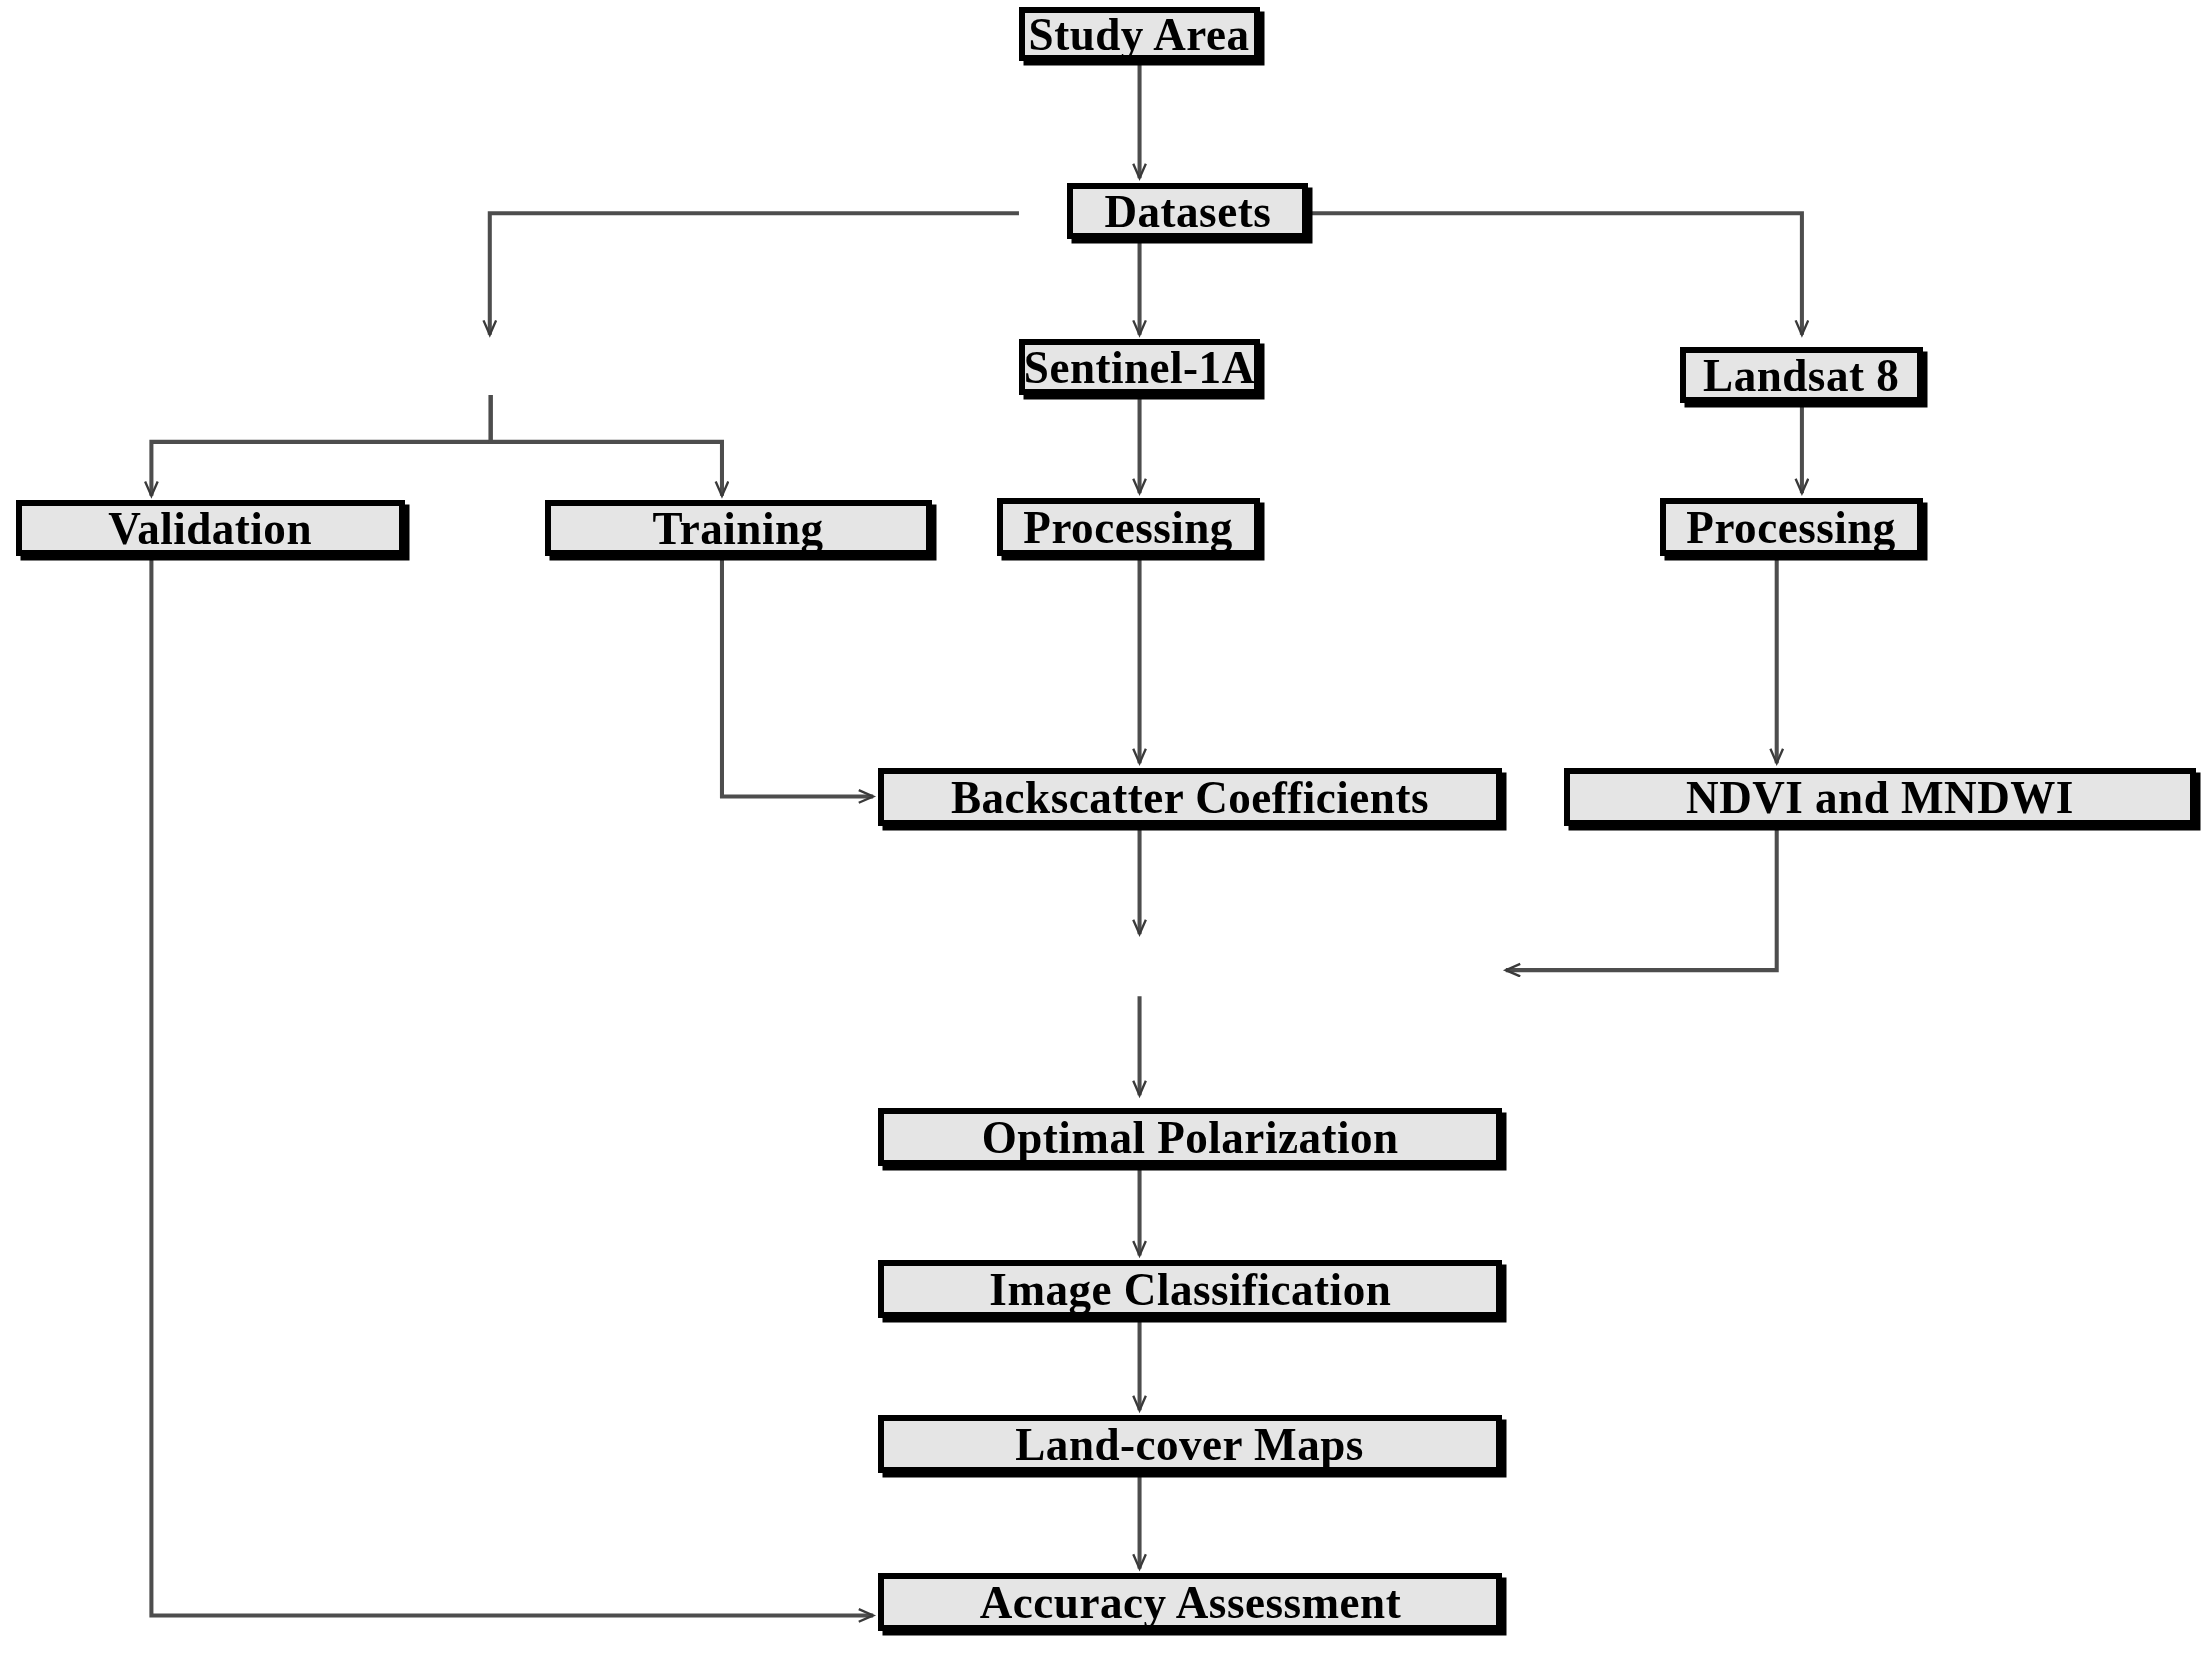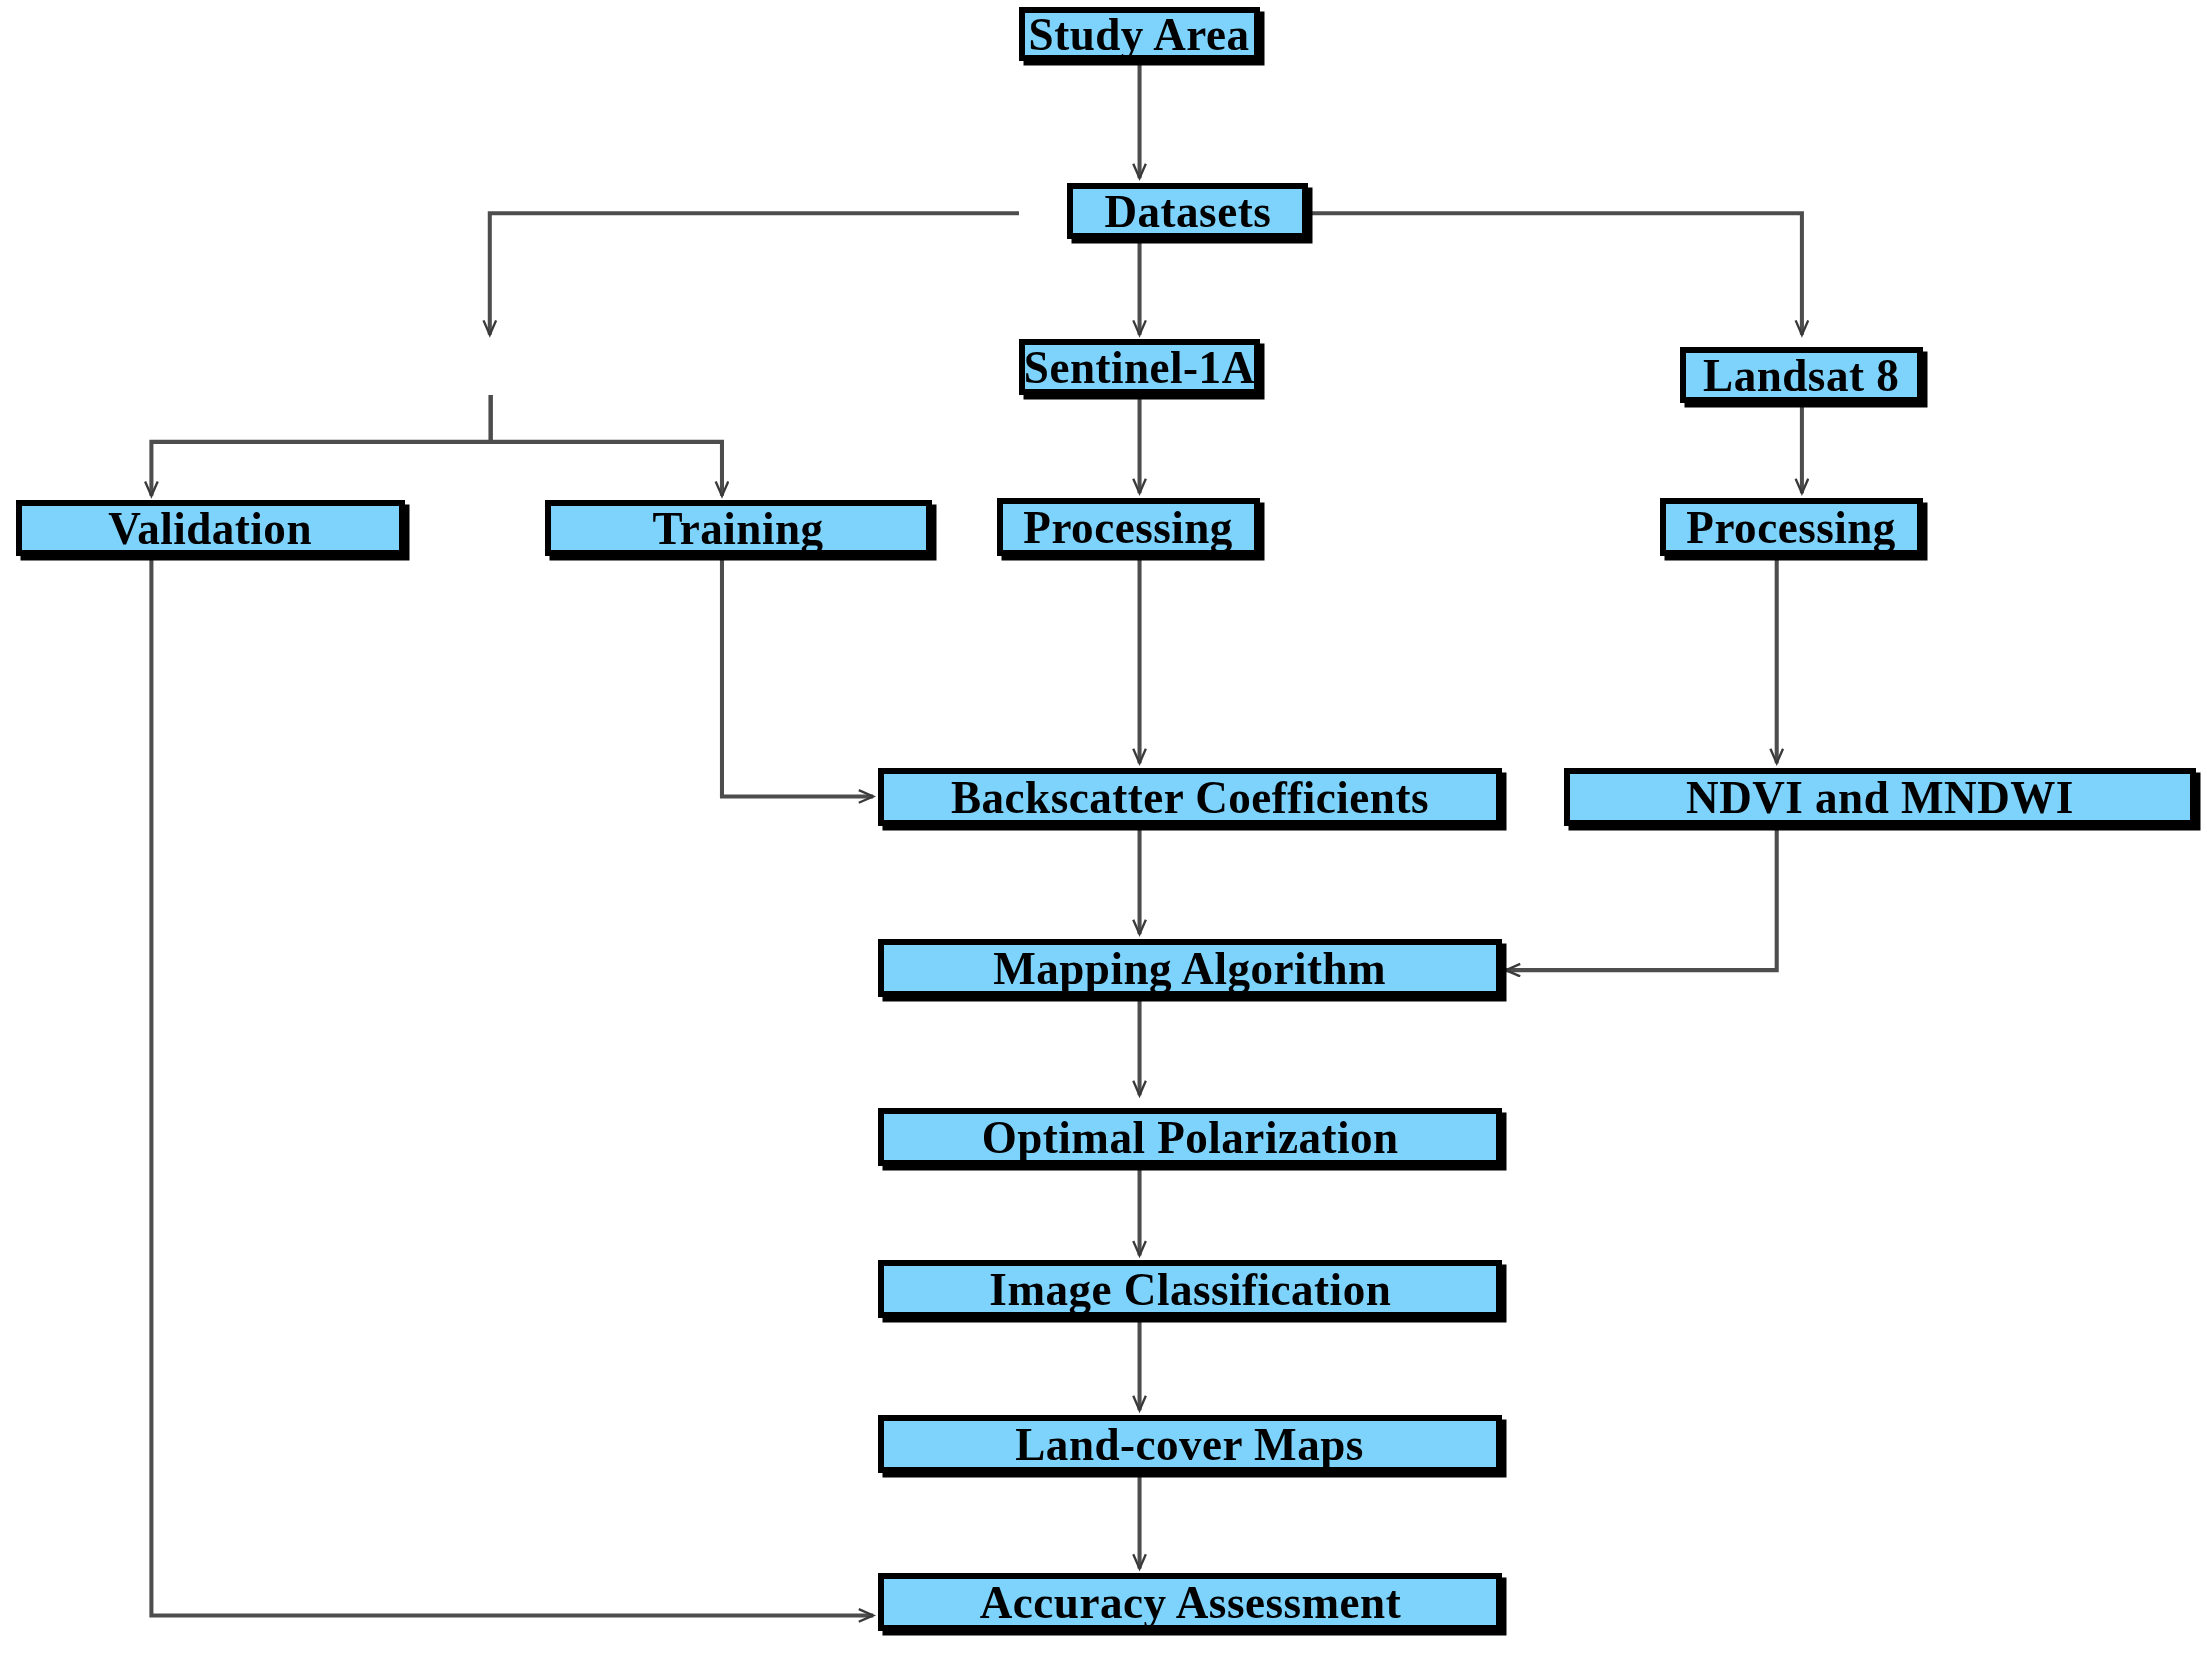--- a/index.html
+++ b/index.html
@@ -20,21 +20,21 @@
     position: absolute;
     left: 0;
     top: 0;
     width: 2208px;
     height: 1673px;
     pointer-events: none;
   }
   .node {
     position: absolute;
     box-sizing: border-box;
-    background: #7dd3fc;
+    background: #e5e5e5;
     border: 6.3px solid #000000;
     display: flex;
     align-items: center;
     justify-content: center;
     text-align: left;
     color: #000000;
     font-weight: bold;
     font-size: 47px;
     line-height: 1.0;
     letter-spacing: 0.5px;
@@ -132,23 +132,20 @@
   </div>
 
   <div class="node" style="left:878px; top:768px; width:624px; height:58px;">
     <span class="label">Backscatter Coefficients</span>
   </div>
 
   <div class="node" style="left:1564px; top:768px; width:632px; height:58px;">
     <span class="label">NDVI and MNDWI</span>
   </div>
 
-  <div class="node" style="left:878px; top:939px; width:624px; height:58px;">
-    <span class="label">Mapping Algorithm</span>
-  </div>
 
   <div class="node" style="left:878px; top:1108px; width:624px; height:58px;">
     <span class="label">Optimal Polarization</span>
   </div>
 
   <div class="node" style="left:878px; top:1260px; width:624px; height:58px;">
     <span class="label">Image Classification</span>
   </div>
 
   <div class="node" style="left:878px; top:1415px; width:624px; height:58px;">

